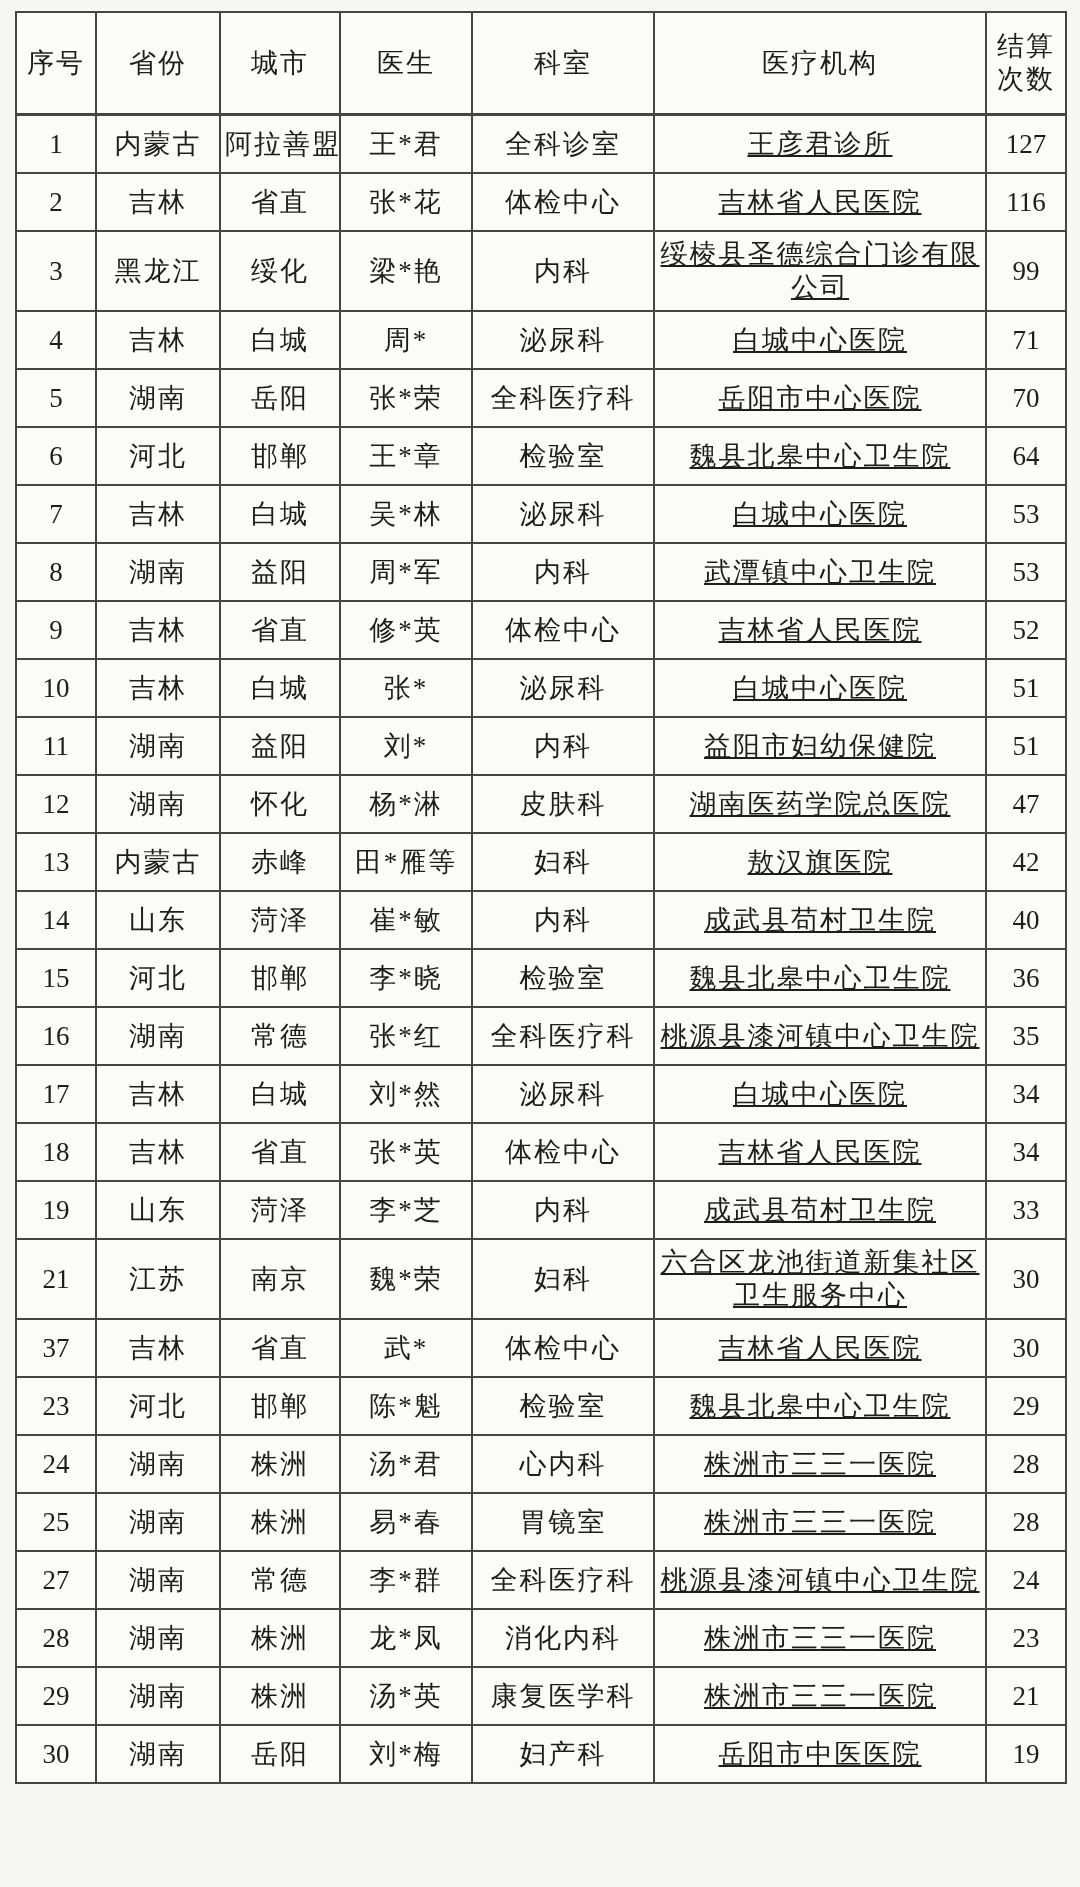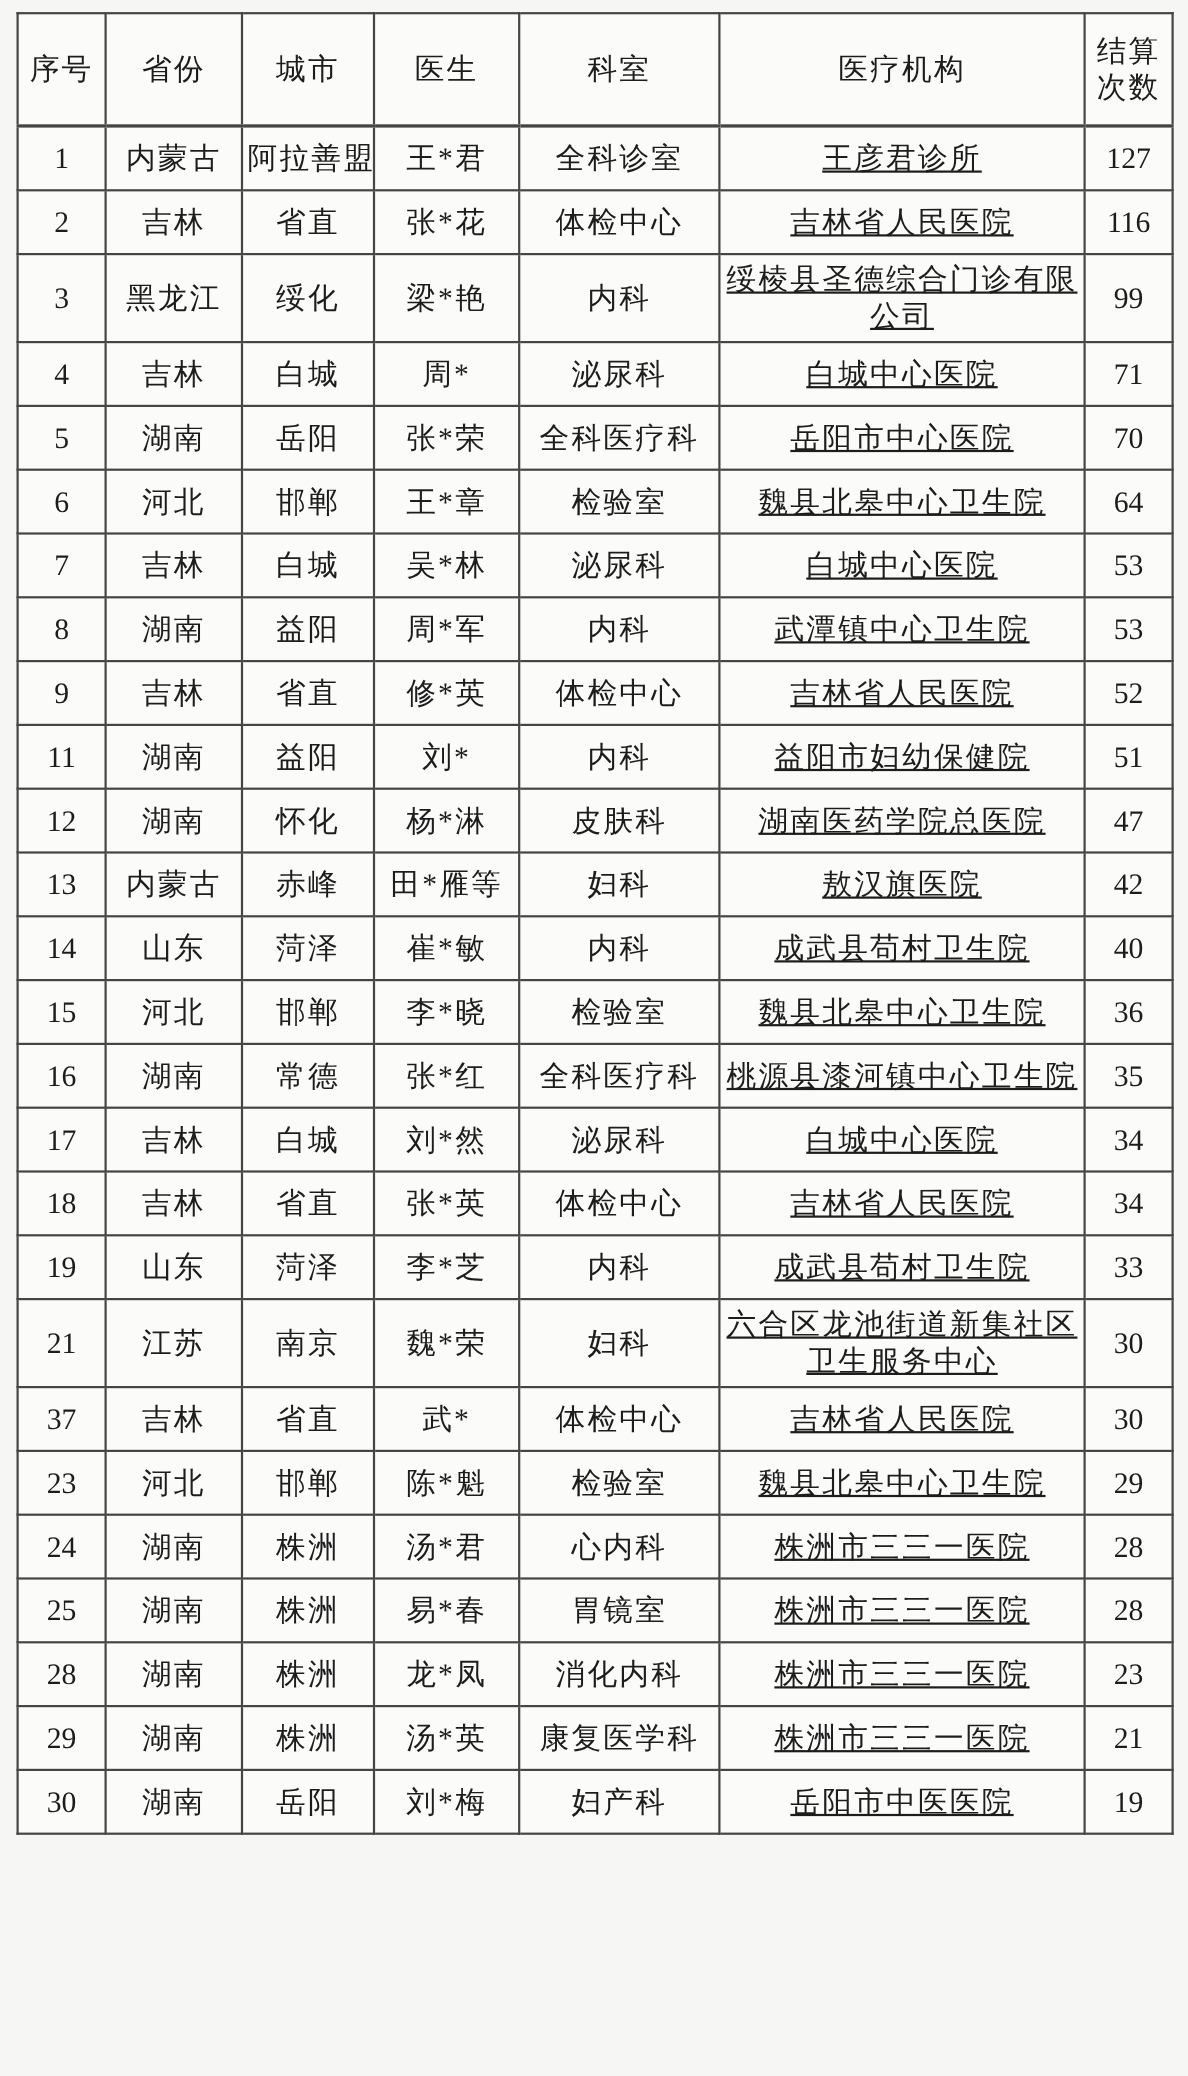--- a/index.html
+++ b/index.html
@@ -160,20 +160,29 @@
         <tr>
           <td class="col-idx">9</td>
           <td>吉林</td>
           <td>省直</td>
           <td>修*英</td>
           <td>体检中心</td>
           <td class="col-inst">吉林省人民医院</td>
           <td class="col-num">52</td>
         </tr>
         <tr>
+          <td class="col-idx">10</td>
+          <td>吉林</td>
+          <td>白城</td>
+          <td>张*</td>
+          <td>泌尿科</td>
+          <td class="col-inst">白城中心医院</td>
+          <td class="col-num">51</td>
+        </tr>
+        <tr>
           <td class="col-idx">11</td>
           <td>湖南</td>
           <td>益阳</td>
           <td>刘*</td>
           <td>内科</td>
           <td class="col-inst">益阳市妇幼保健院</td>
           <td class="col-num">51</td>
         </tr>
         <tr>
           <td class="col-idx">12</td>
@@ -286,20 +295,29 @@
         <tr>
           <td class="col-idx">25</td>
           <td>湖南</td>
           <td>株洲</td>
           <td>易*春</td>
           <td>胃镜室</td>
           <td class="col-inst">株洲市三三一医院</td>
           <td class="col-num">28</td>
         </tr>
         <tr>
+          <td class="col-idx">27</td>
+          <td>湖南</td>
+          <td>常德</td>
+          <td>李*群</td>
+          <td>全科医疗科</td>
+          <td class="col-inst">桃源县漆河镇中心卫生院</td>
+          <td class="col-num">24</td>
+        </tr>
+        <tr>
           <td class="col-idx">28</td>
           <td>湖南</td>
           <td>株洲</td>
           <td>龙*凤</td>
           <td>消化内科</td>
           <td class="col-inst">株洲市三三一医院</td>
           <td class="col-num">23</td>
         </tr>
         <tr>
           <td class="col-idx">29</td>

